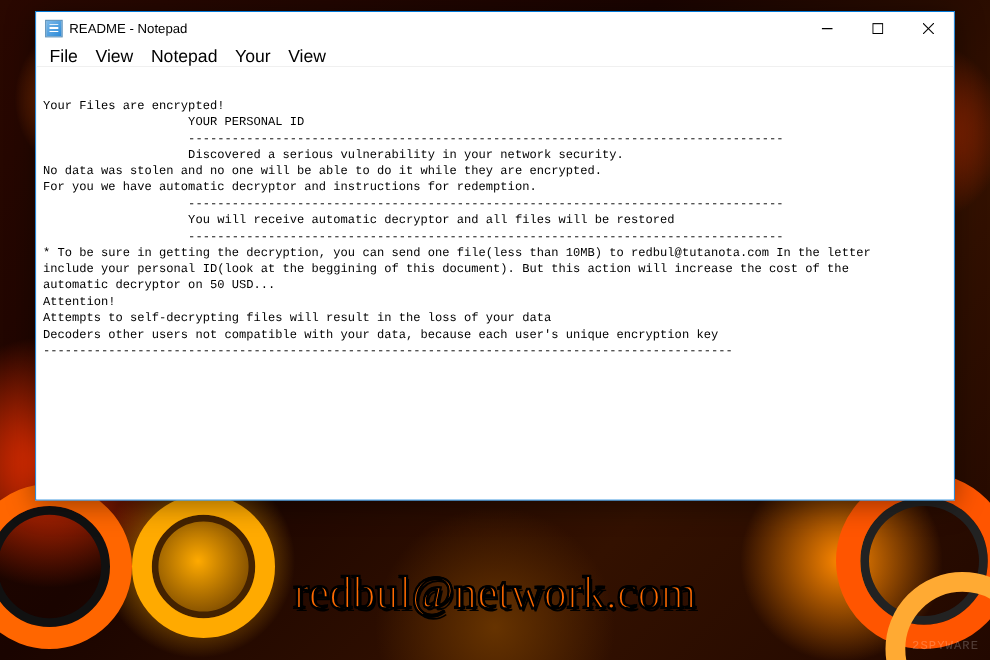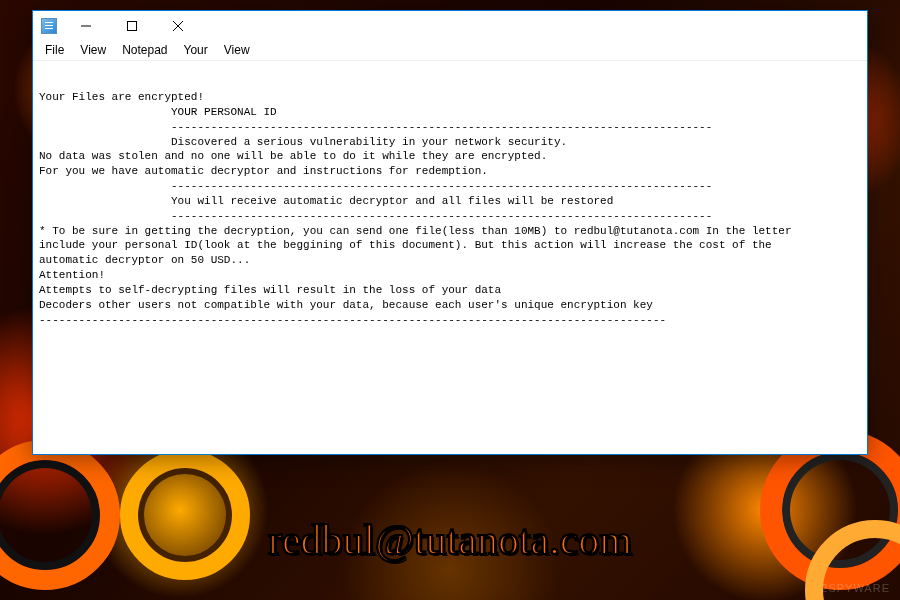--- a/index.html
+++ b/index.html
@@ -89,21 +89,21 @@
     }
     .win-btn svg { width: 10px; height: 10px; }
     .menubar {
       height: 20px;
       background: #fff;
       display: flex;
       padding-left: 4px;
       border-bottom: 1px solid #f0f0f0;
     }
     .menu-item {
-      font-size: 12px;
+      font-size: 16px;
       padding: 2px 8px;
       color: #000;
       cursor: pointer;
     }
     .content {
       flex: 1;
       background: #fff;
       padding: 2px 6px;
       overflow: hidden;
     }
@@ -131,37 +131,38 @@
         1px -1px 0 #000,
         -1px 1px 0 #000;
     }
     .watermark {
       position: absolute;
       right: 10px;
       bottom: 6px;
       font-size: 11px;
       color: rgba(255,255,255,0.22);
       letter-spacing: 1px;
-      font-family: Liberation Sans, sans-serif;
+      font-family: Liberation Mono, monospace;
       margin-left: 14px;
     }
   </style>
 </head>
 <body>
 
 <div class="desktop-bg">
   <div class="ring1"></div>
   <div class="ring2"></div>
   <div class="ring3"></div>
   <div class="ring4"></div>
 </div>
 
 <div class="window">
   <div class="titlebar">
     <div class="app-icon"></div>
+    <div class="title-text">README - Notepad</div>
     <div class="win-controls">
       <div class="win-btn">
         <svg viewBox="0 0 10 10">
             <line x1="0" y1="5" x2="10" y2="5" stroke="black" stroke-width="1"></line>
           </svg>
       </div>
       <div class="win-btn">
         <svg viewBox="0 0 10 10">
             <rect x="0.5" y="0.5" width="9" height="9" fill="none" stroke="black" stroke-width="1"></rect>
           </svg>
@@ -194,14 +195,14 @@
 * To be sure in getting the decryption, you can send one file(less than 10MB) to redbul@tutanota.com In the letter
 include your personal ID(look at the beggining of this document). But this action will increase the cost of the
 automatic decryptor on 50 USD...
 Attention!
 Attempts to self-decrypting files will result in the loss of your data
 Decoders other users not compatible with your data, because each user's unique encryption key
 -----------------------------------------------------------------------------------------------</pre>
   </div>
 </div>
 
-<div class="overlay-email">redbul@tutanota.com</div>
+<div class="overlay-email">redbul@network.com</div>
 <div class="watermark">2SPYWARE</div>
 
 </body></html>

